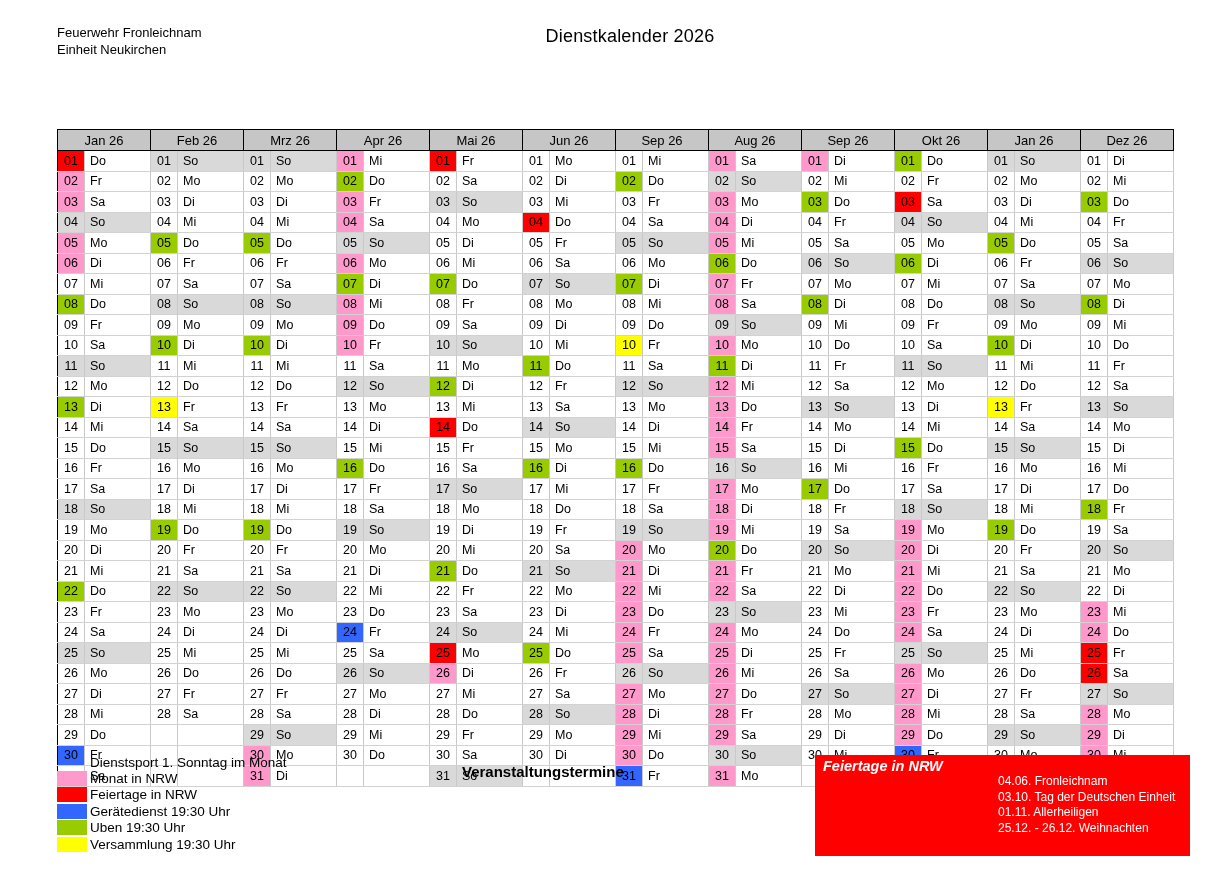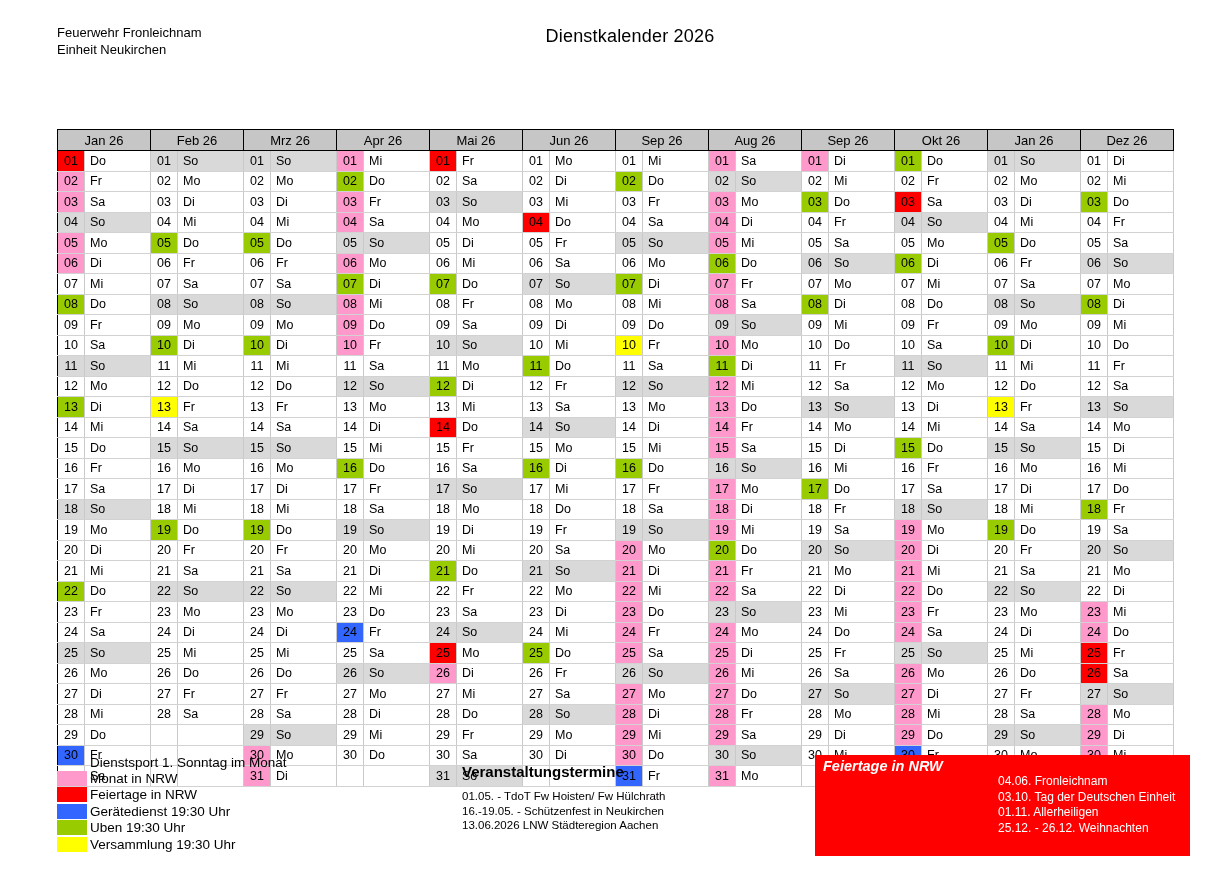--- a/index.html
+++ b/index.html
@@ -933,25 +933,20 @@
       <span class="llabel">Uben 19:30 Uhr</span>
     </div>
     <div class="lrow">
       <span class="swatch" style="background: rgb(255, 255, 0);"></span>
       <span class="llabel">Versammlung 19:30 Uhr</span>
     </div>
   </div>
 
 <div class="abs" id="events">
   <div class="etitle">Veranstaltungstermine</div>
-  <div id="events-list">
-      <div class="eitem">01.05. - TdoT Fw Hoisten/ Fw Hülchrath</div>
-      <div class="eitem">16.-19.05. - Schützenfest in Neukirchen</div>
-      <div class="eitem">13.06.2026 LNW Städteregion Aachen</div>
-    </div>
 </div>
 
 <div class="abs" id="holidays">
   <div class="htitle">Feiertage in NRW</div>
   <div class="hcol2" id="hcol2">
       <div>04.06. Fronleichnam</div>
       <div>03.10. Tag der Deutschen Einheit</div>
       <div>01.11. Allerheiligen</div>
       <div>25.12. - 26.12. Weihnachten</div>
     </div>

